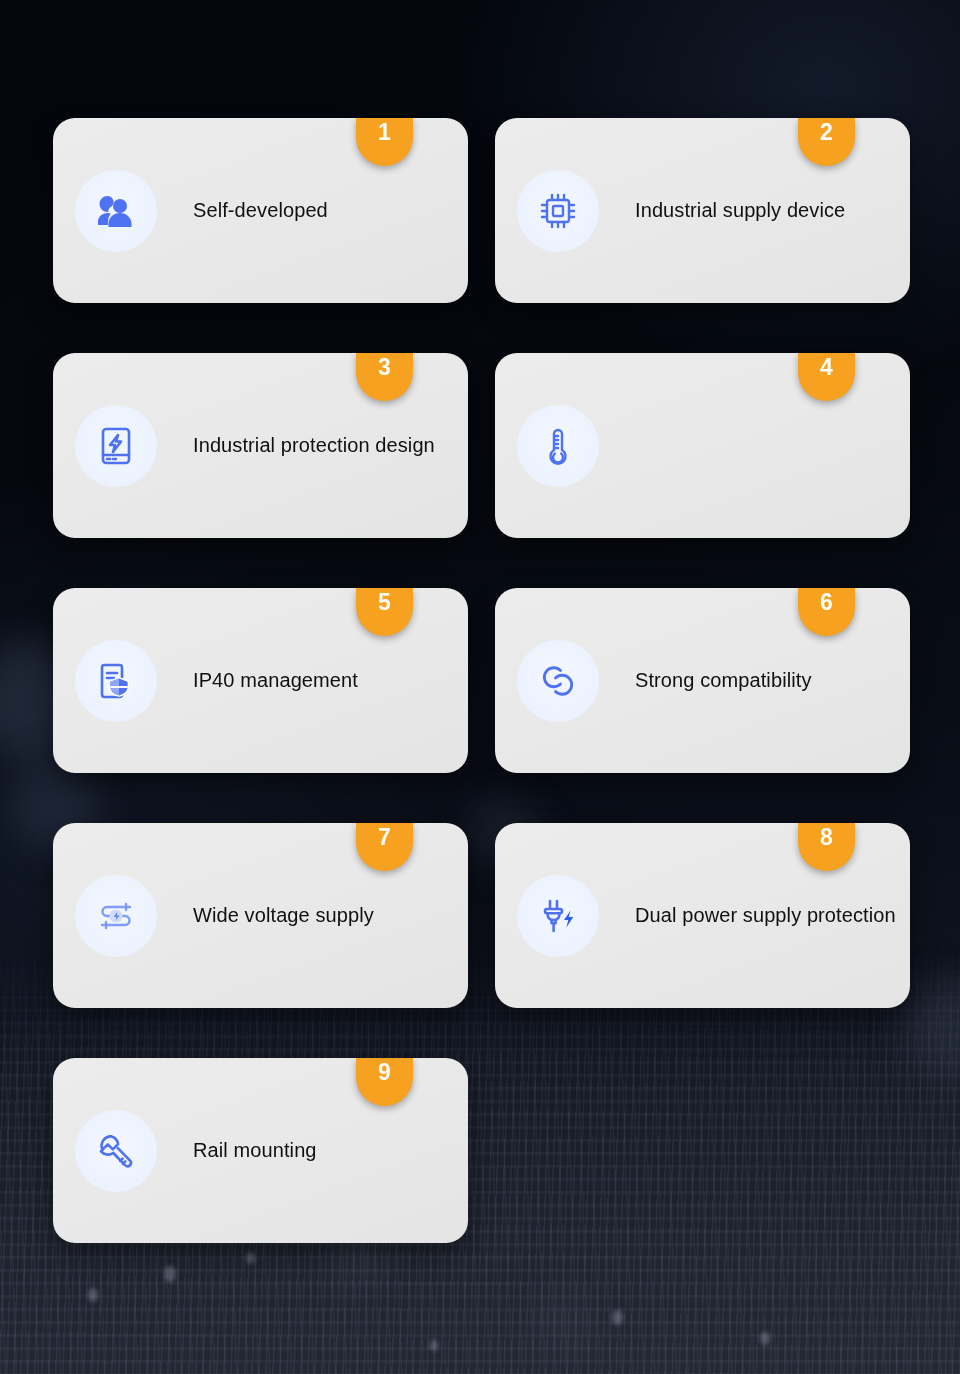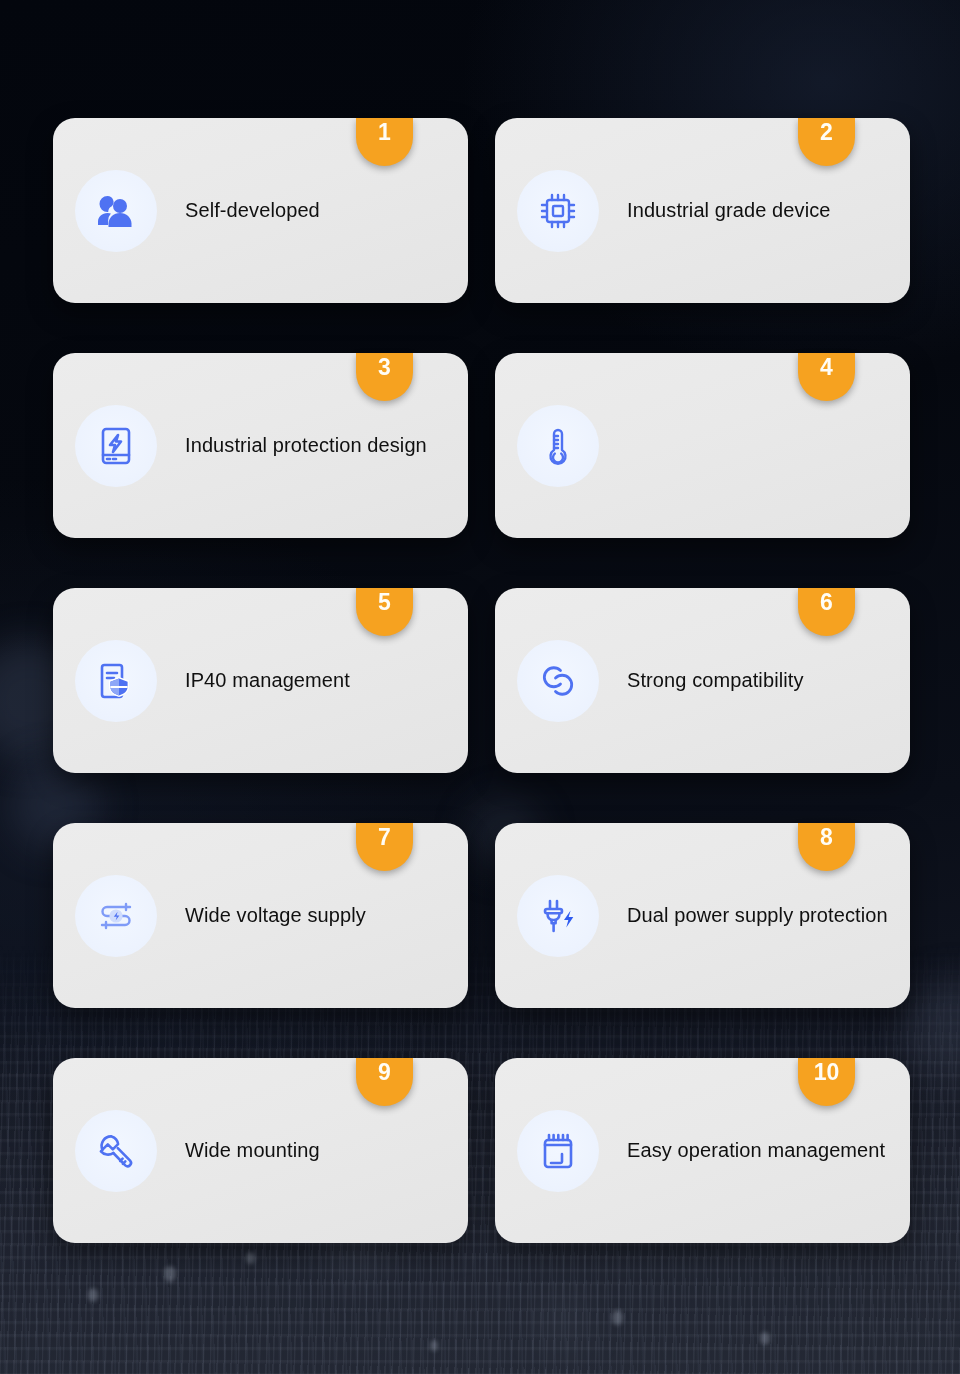--- a/index.html
+++ b/index.html
@@ -84,21 +84,21 @@
 
   .icon-wrap {
     flex:0 0 auto;
     width:82px; height:82px; border-radius:50%;
     background:radial-gradient(circle at 50% 45%, #f2f7ff 0%, #edf3fe 62%, #e9f0fd 100%);
     display:flex; align-items:center; justify-content:center;
   }
   .icon-wrap svg { width:48px; height:48px; display:block; }
 
   .card-label {
-    margin-left:28px;
+    margin-left:36px;
     font-size:20px;
     color:#101010;
     letter-spacing:.1px;
     white-space:nowrap;
   }
 </style>
 </head>
 <body>
 
 <div class="page">
@@ -135,21 +135,21 @@
 
     <div class="card">
       <div class="badge">2</div>
       <div class="icon-wrap">
         <svg viewBox="0 0 48 48" fill="none" stroke="#4f72f2" stroke-width="2.4" stroke-linecap="round">
           <rect x="13" y="13" width="22" height="22" rx="2.5"></rect>
           <rect x="19" y="19" width="10" height="10" rx="1.2"></rect>
           <path d="M18 13V8M24 13V8M30 13V8M18 35v5M24 35v5M30 35v5M13 18H8M13 24H8M13 30H8M35 18h5M35 24h5M35 30h5"></path>
         </svg>
       </div>
-      <div class="card-label">Industrial grade device</div>
+      <div class="card-label">Industrial supply device</div>
     </div>
 
     <div class="card">
       <div class="badge">3</div>
       <div class="icon-wrap">
         <svg viewBox="0 0 48 48" fill="none" stroke="#4f72f2" stroke-width="2.6" stroke-linecap="round" stroke-linejoin="round">
           <rect x="11" y="7" width="26" height="34" rx="3.2"></rect>
           <path d="M11 33h26"></path>
           <path d="M15 37h3M21 37h3"></path>
           <path d="M26 13l-8 10h5l-2 7 8-10.5h-5L26 13z"></path>
@@ -231,30 +231,18 @@
     <div class="card">
       <div class="badge">9</div>
       <div class="icon-wrap">
         <svg viewBox="0 0 48 48" fill="none" stroke="#4f72f2" stroke-width="2.6" stroke-linecap="round" stroke-linejoin="round">
           <path d="M19.6 9.4a9.4 9.4 0 0 0-9.1 13.3l5.3-5.3 5 5 5.3-5.3a9.4 9.4 0 0 0-6.5-7.7z"></path>
           <path d="M10.5 22.7L8.9 24.4a9.4 9.4 0 0 0 12.4 1.6"></path>
           <path d="M21.3 26l12 12.4a3.4 3.4 0 0 0 4.8-4.8L25.8 21.2"></path>
           <path d="M30.6 31.6l-2.4 2.4M33.3 34.4l-2.4 2.4"></path>
         </svg>
       </div>
-      <div class="card-label">Wide mounting</div>
-    </div>
-
-    <div class="card">
-      <div class="badge">10</div>
-      <div class="icon-wrap">
-        <svg viewBox="0 0 48 48" fill="none" stroke="#4f72f2" stroke-width="2.6" stroke-linecap="round" stroke-linejoin="round">
-          <rect x="11" y="13" width="26" height="27" rx="3"></rect>
-          <path d="M15 13V8M19.6 13V8M24.3 13V8M29 13V8M33.6 13V8"></path>
-          <path d="M11 18h26"></path>
-          <path d="M28 27v7.5a1.5 1.5 0 0 1-1.5 1.5H17"></path>
-        </svg>
-      </div>
-      <div class="card-label">Easy operation management</div>
-    </div>
+      <div class="card-label">Rail mounting</div>
+    </div>
+
 
   </div>
 </div>
 
 </body></html>

